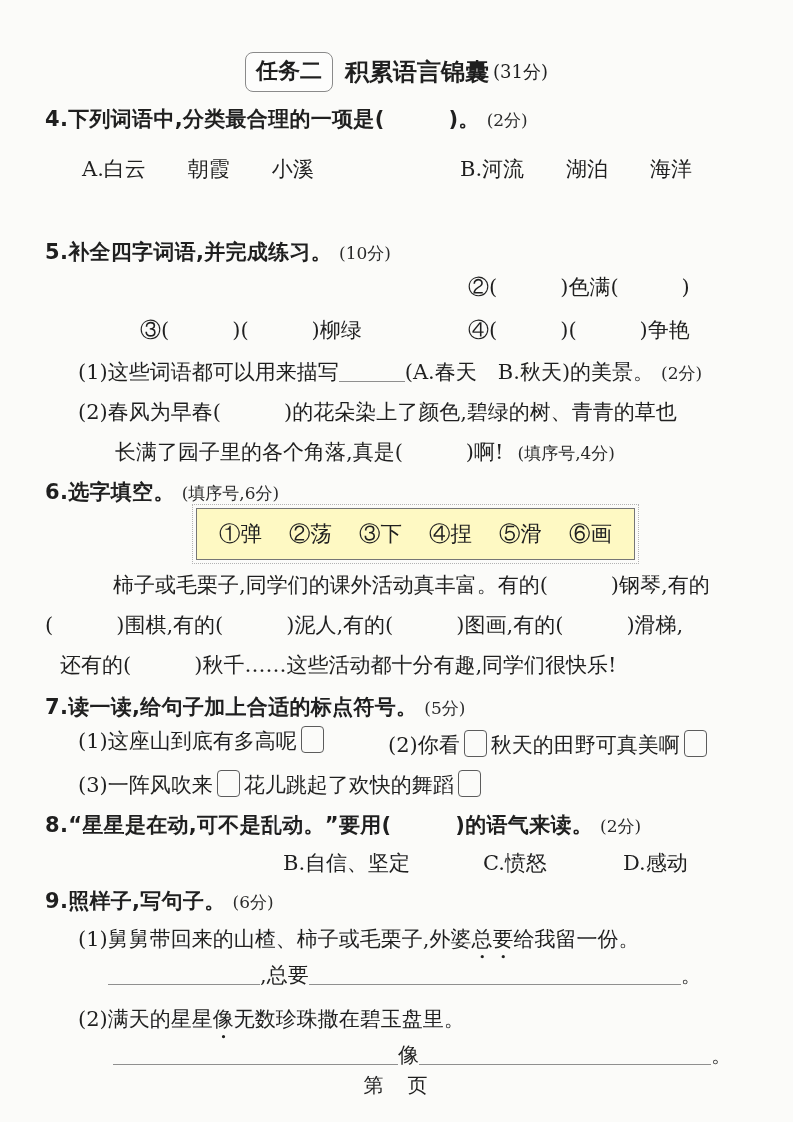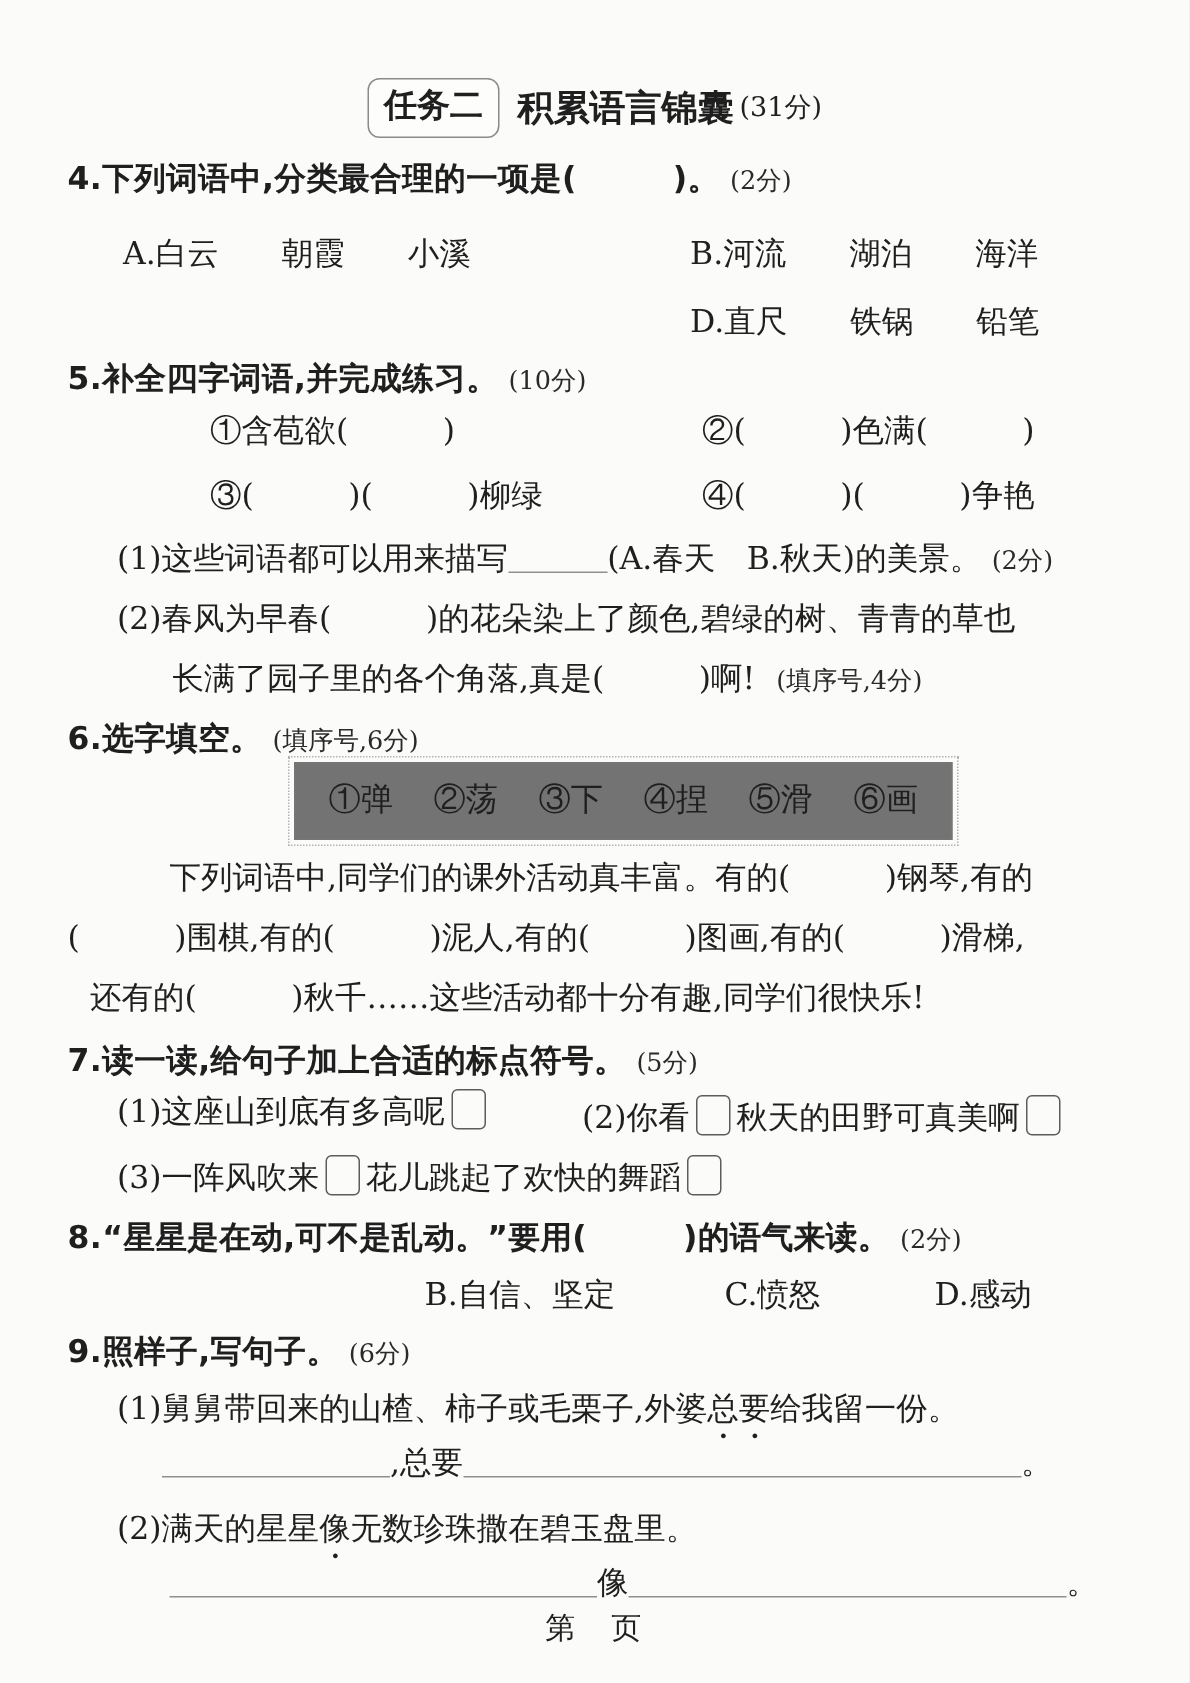--- a/index.html
+++ b/index.html
@@ -44,21 +44,21 @@
     background:transparent;
   }
 
   
   .charbox {
     display:inline-flex; gap:27px;
     border:1px solid #767676;
     outline:1.5px dotted #b3b3b3; outline-offset:3px;
     padding:8px 22px;
     font-size:21.5px; font-family:"DejaVu Serif", serif;
-    background:#737373;
+    background:#fef9c3;
   }
 
   
   .emph {
     -webkit-text-emphasis:filled dot; -webkit-text-emphasis-position:under left;
     text-emphasis:filled dot; text-emphasis-position:under left;
   }
 
   .footer { position:absolute; top:1072px; width:100%; text-align:center;
             font-size:20px; font-weight:400; letter-spacing:2px; }
@@ -70,26 +70,24 @@
 
   <div class="b header-row" style="top:52px; left:0;">
     <span class="badge">任务二</span><span class="doc-title">积累语言锦囊</span><span class="title-score">(31分)</span>
   </div>
 
   <div class="b stem" style="top:102px; left:45px;">
     <span>4.下列词语中,分类最合理的一项是(　　　)。</span><span class="score">(2分)</span>
   </div>
   <div class="b kai" style="top:152px; left:82px;">A.白云　　朝霞　　小溪</div>
   <div class="b kai" style="top:152px; left:460px;">B.河流　　湖泊　　海洋</div>
-  <div class="b kai" style="top:197px; left:460px;">D.直尺　　铁锅　　铅笔</div>
 
   <div class="b stem" style="top:235px; left:45px;">
     <span>5.补全四字词语,并完成练习。</span><span class="score">(10分)</span>
   </div>
-  <div class="b kai" style="top:270px; left:140px;">①含苞欲(　　　)</div>
   <div class="b kai" style="top:270px; left:468px;">②(　　　)色满(　　　)</div>
   <div class="b kai" style="top:313px; left:140px;">③(　　　)(　　　)柳绿</div>
   <div class="b kai" style="top:313px; left:468px;">④(　　　)(　　　)争艳</div>
 
   <div class="b kai" style="top:355px; left:78px;">
     <span>(1)这些词语都可以用来描写</span><span class="blank" style="width:66px;"></span><span>(A.春天　B.秋天)的美景。</span><span class="score">(2分)</span>
   </div>
   <div class="b kai" style="top:395px; left:78px;">(2)春风为早春(　　　)的花朵染上了颜色,碧绿的树、青青的草也</div>
   <div class="b kai" style="top:435px; left:115px;">
     <span>长满了园子里的各个角落,真是(　　　)啊!</span><span class="score" style="margin-left:14px;">(填序号,4分)</span>
@@ -101,21 +99,21 @@
   <div class="b" style="top:508px; left:196px;">
     <span class="charbox">
       <span>①弹</span>
       <span>②荡</span>
       <span>③下</span>
       <span>④捏</span>
       <span>⑤滑</span>
       <span>⑥画</span>
     </span>
   </div>
-  <div class="b kai" style="top:568px; left:113px;">下列词语中,同学们的课外活动真丰富。有的(　　　)钢琴,有的</div>
+  <div class="b kai" style="top:568px; left:113px;">柿子或毛栗子,同学们的课外活动真丰富。有的(　　　)钢琴,有的</div>
   <div class="b kai" style="top:608px; left:45px;">(　　　)围棋,有的(　　　)泥人,有的(　　　)图画,有的(　　　)滑梯,</div>
   <div class="b kai" style="top:648px; left:60px;">还有的(　　　)秋千……这些活动都十分有趣,同学们很快乐!</div>
 
   <div class="b stem" style="top:690px; left:45px;">
     <span>7.读一读,给句子加上合适的标点符号。</span><span class="score">(5分)</span>
   </div>
   <div class="b kai" style="top:708px; left:78px;margin-top:16px;">
     <span>(1)这座山到底有多高呢</span><span class="pbox"></span>
   </div>
   <div class="b kai" style="top:728px; left:388px;">

